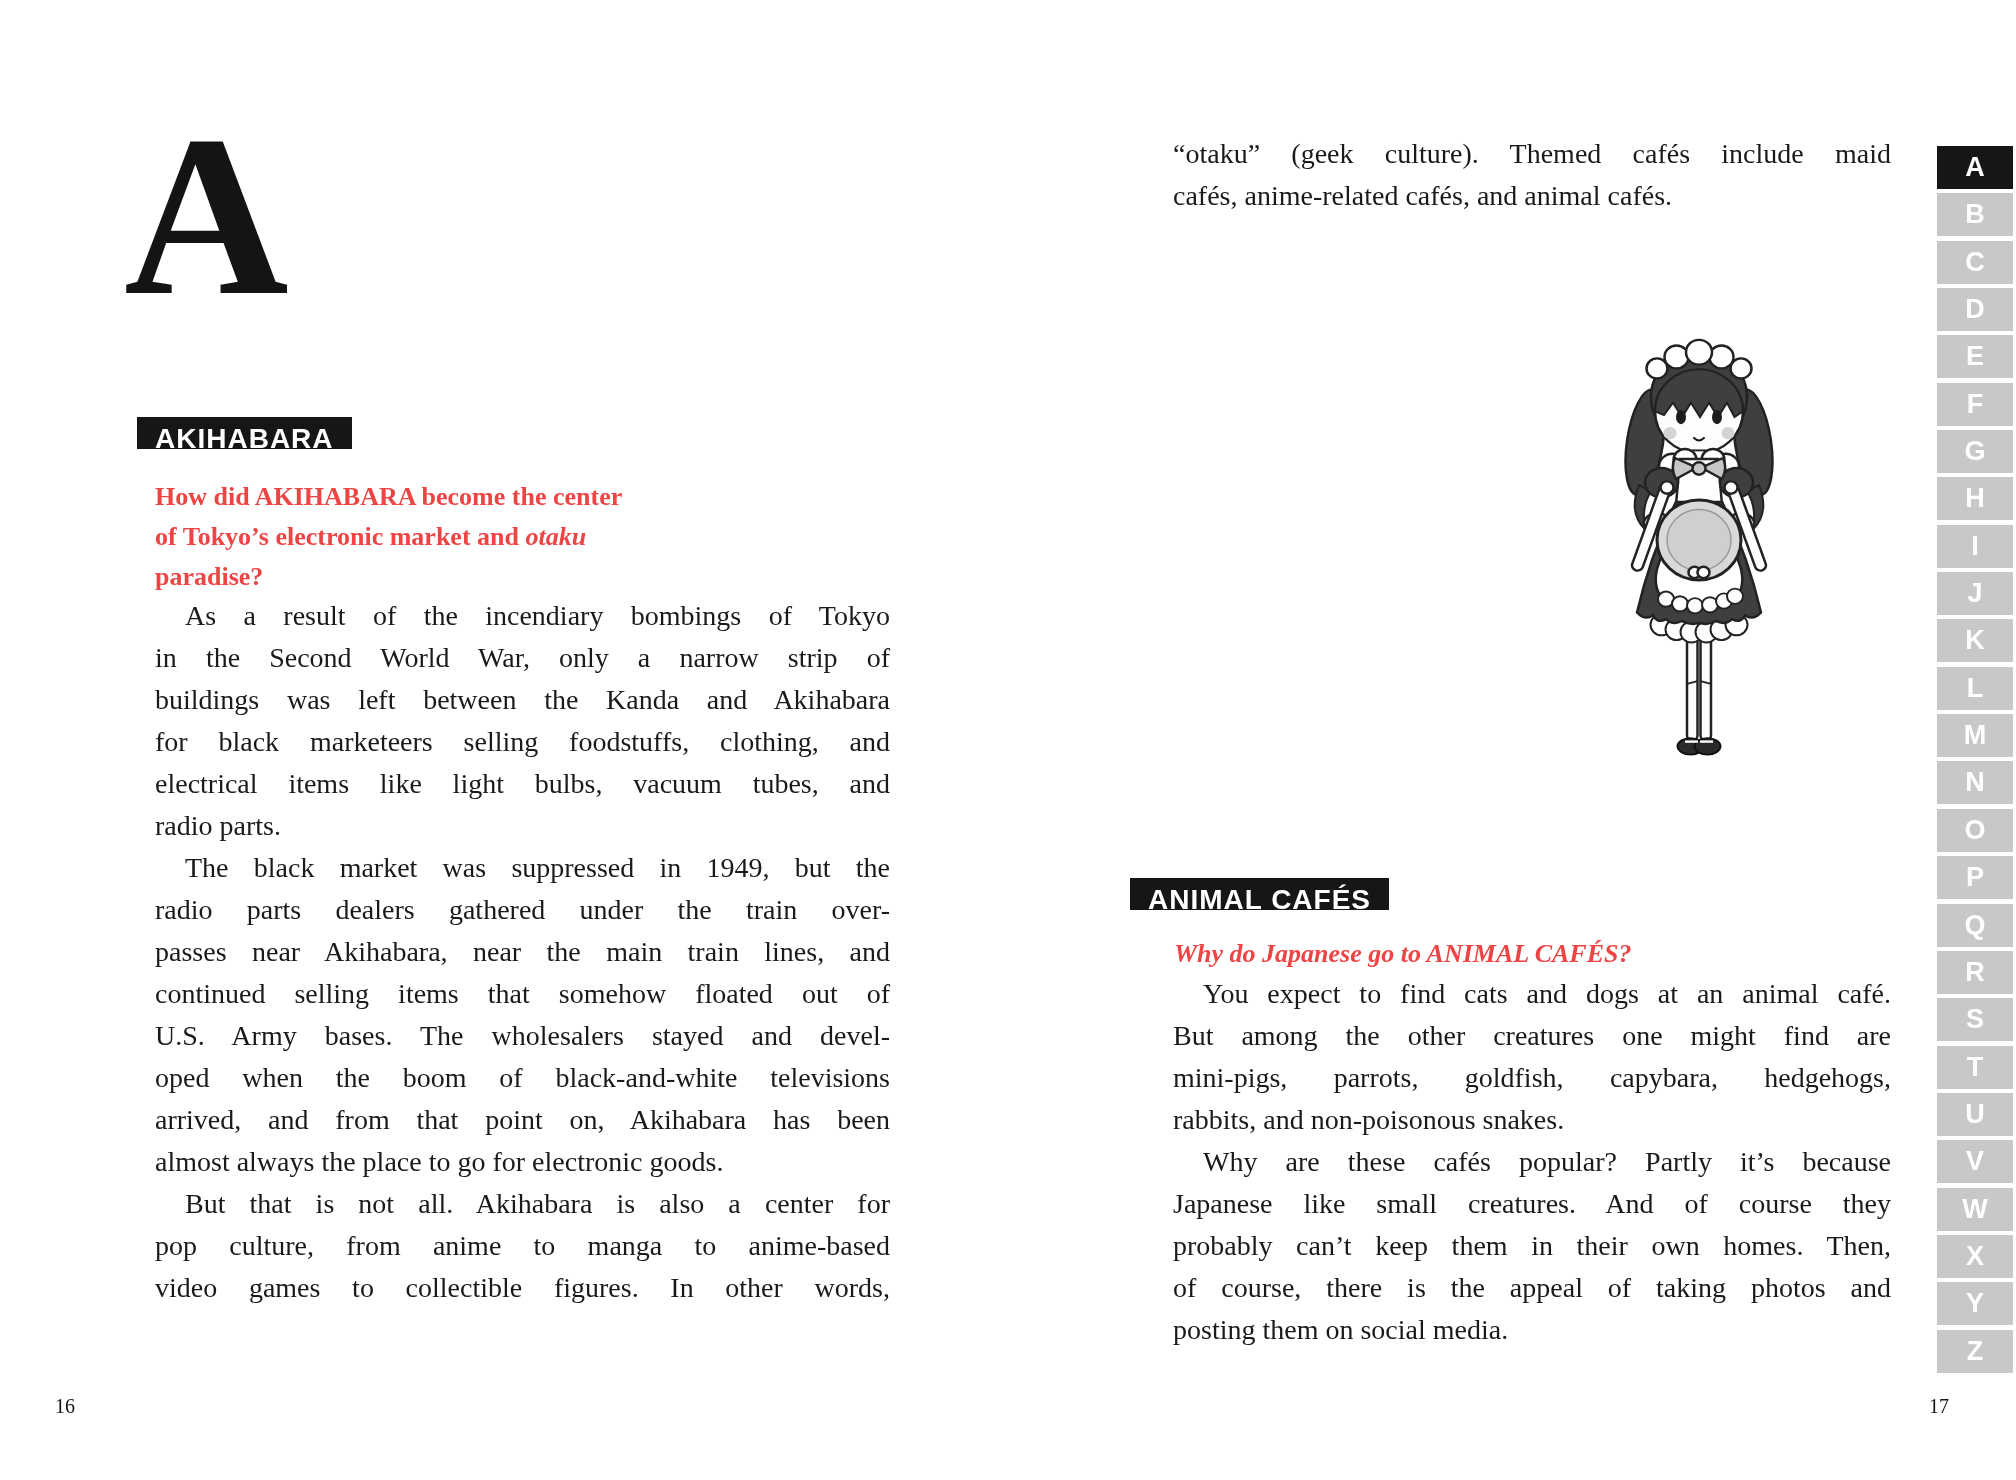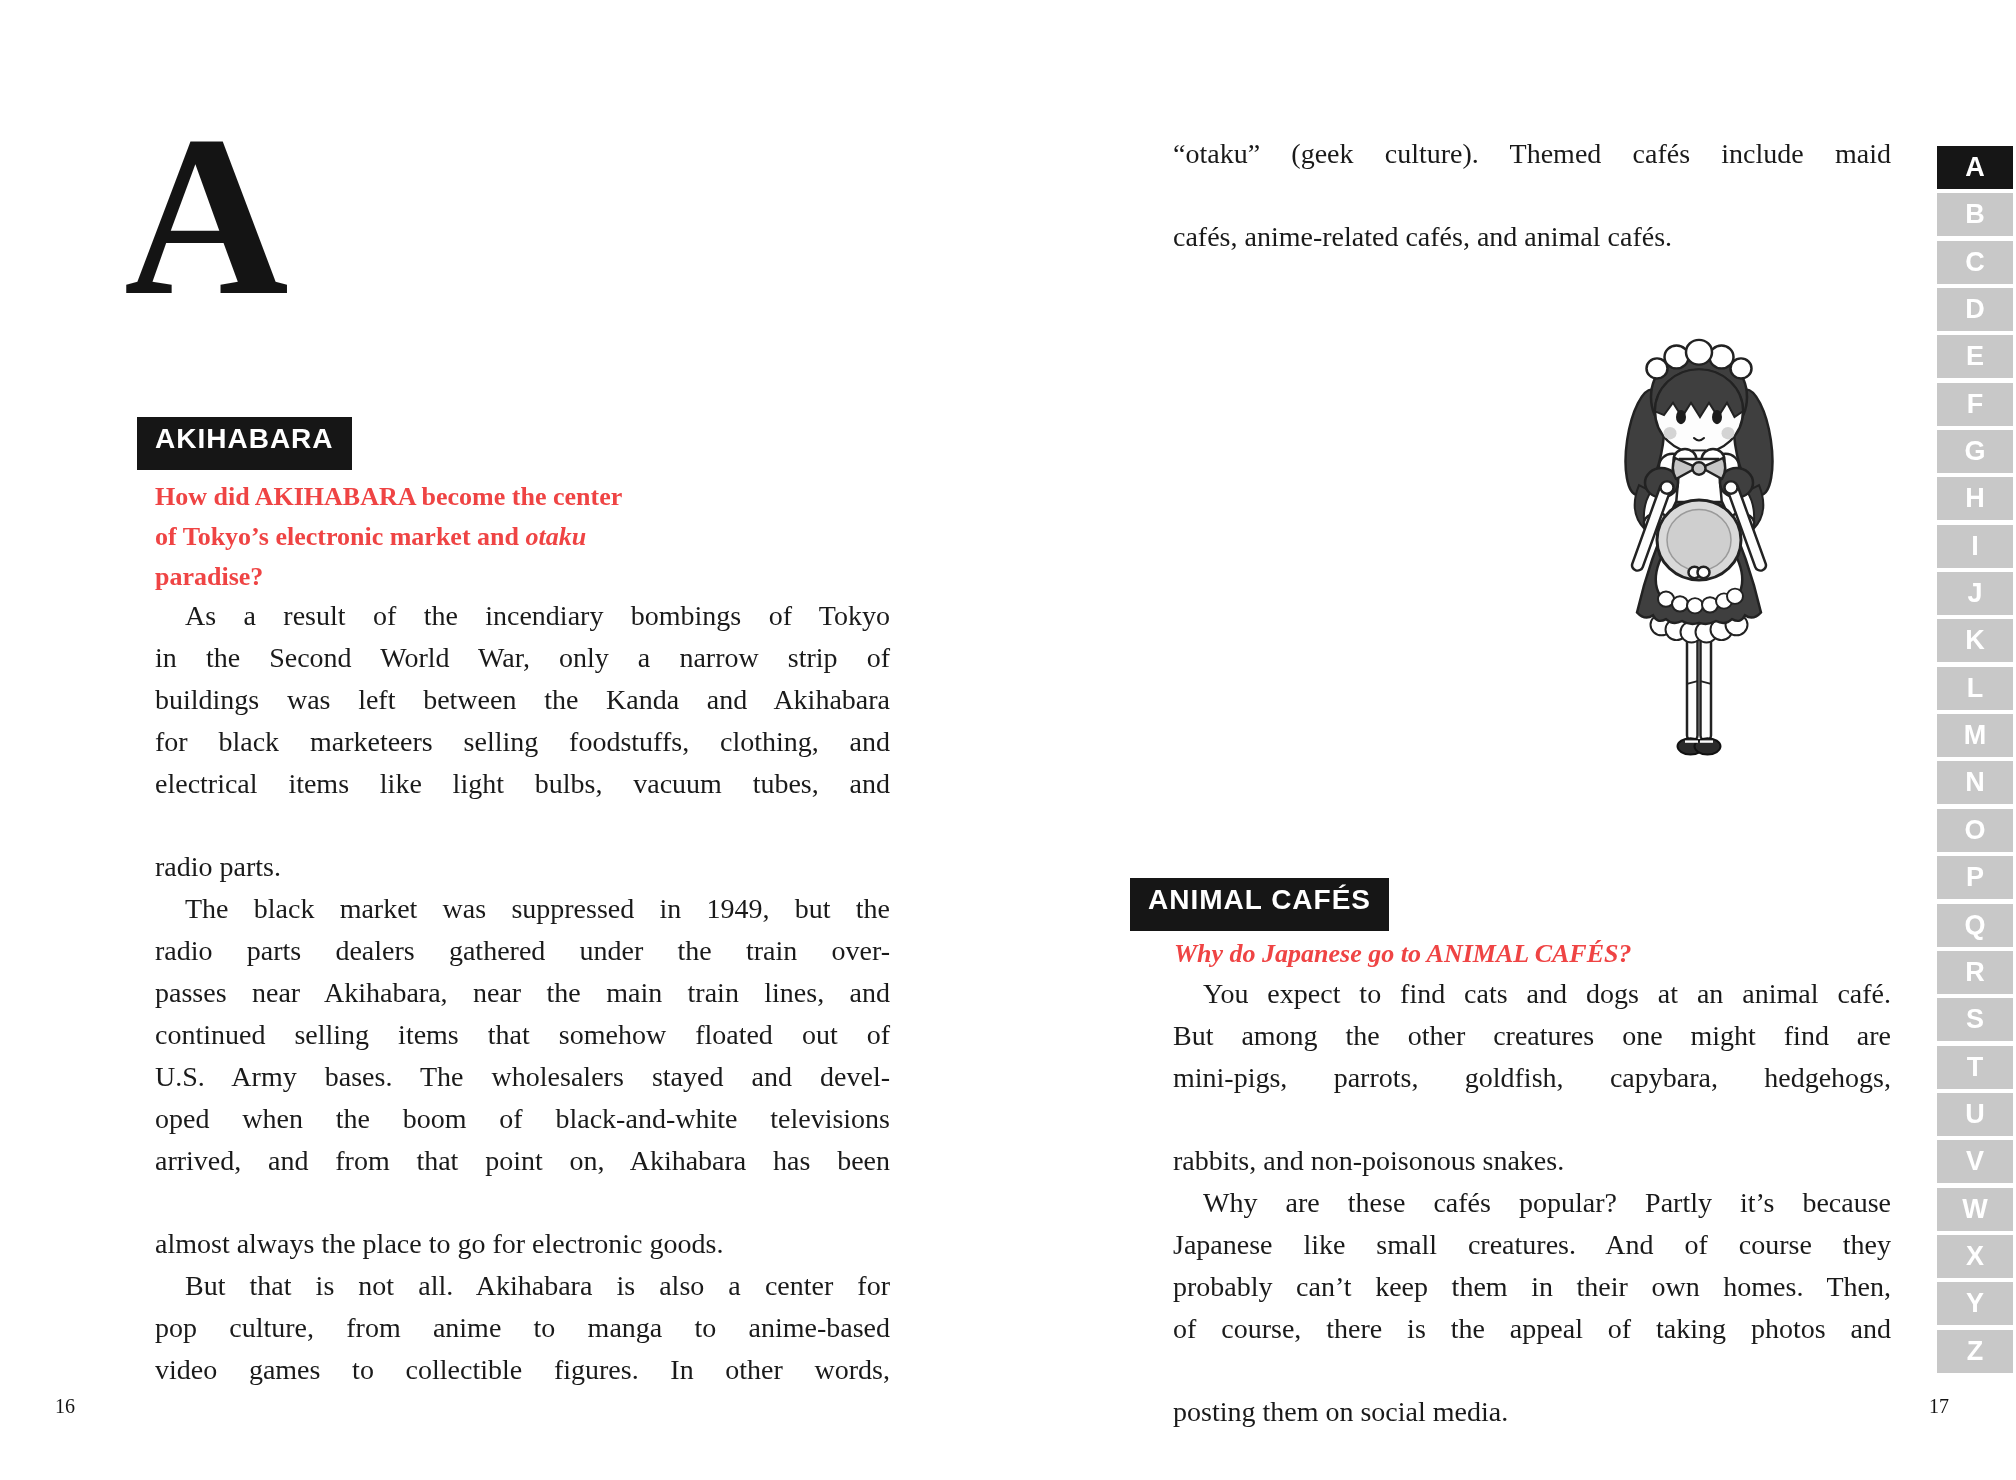--- a/index.html
+++ b/index.html
@@ -13,21 +13,21 @@
   }
   
   .drop-cap{
     position:absolute;left:124px;top:102px;
     font-family:"Liberation Serif", serif;
     font-weight:700;font-size:228px;line-height:1;
     color:#141414;
   }
   
   .tag{
-    position:absolute;height:53px;
+    position:absolute;height:32px;
     background:#161616;color:#ffffff;
     font-family:"Liberation Sans", sans-serif;
     font-weight:700;font-size:28px;line-height:44px;
     padding:0 18px;letter-spacing:1px;white-space:nowrap;
   }
   #tag-akihabara{left:137px;top:417px;}
   #tag-animal{left:1130px;top:878px;}
   
   .qcol{
     position:absolute;
@@ -40,21 +40,21 @@
   #q-right{left:1174px;top:934px;width:720px;font-style:italic;}
   
   .jcol{
     position:absolute;
     font-size:28px;line-height:42px;color:#1a1a1a;
   }
   #body-left{left:155px;top:595px;width:735px;}
   #intro-right{left:1173px;top:133px;width:718px;}
   #body-right{left:1173px;top:973px;width:718px;}
   .jcol .tline{text-align:justify;text-align-last:justify;height:42px;}
-  .jcol .tline.last{text-align-last:left;margin-top:41px;}
+  .jcol .tline.last{text-align-last:left;}
   .tline.indent{padding-left:30px;}
   
   .pagenum{
     position:absolute;font-size:20px;color:#141414;
     font-family:"Liberation Serif", serif;
   }
   #pn-left{left:55px;top:1395px;}
   #pn-right{left:1929px;top:1395px;}
   
   .tabs{

